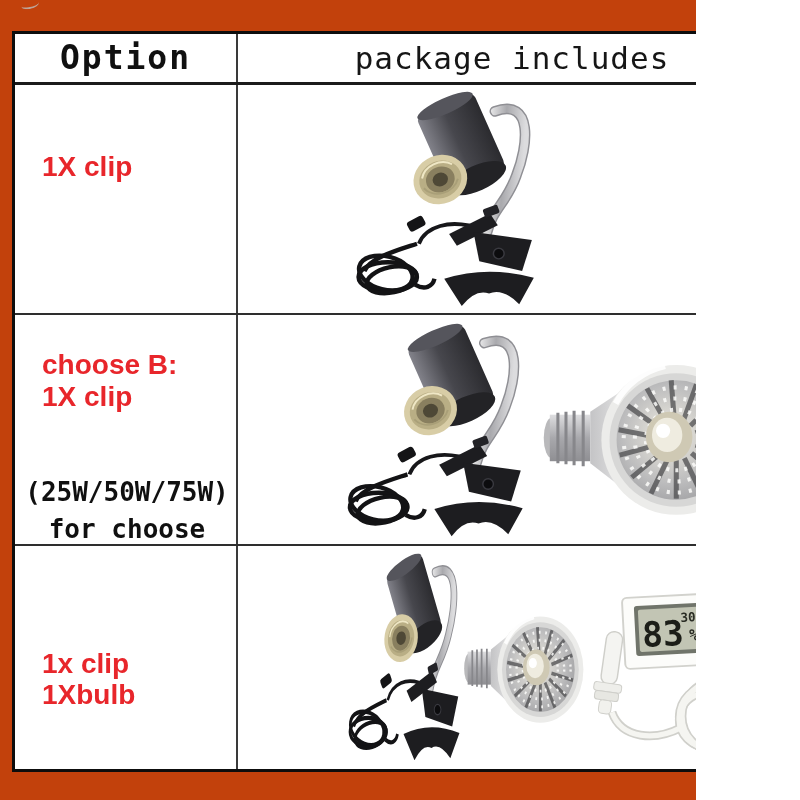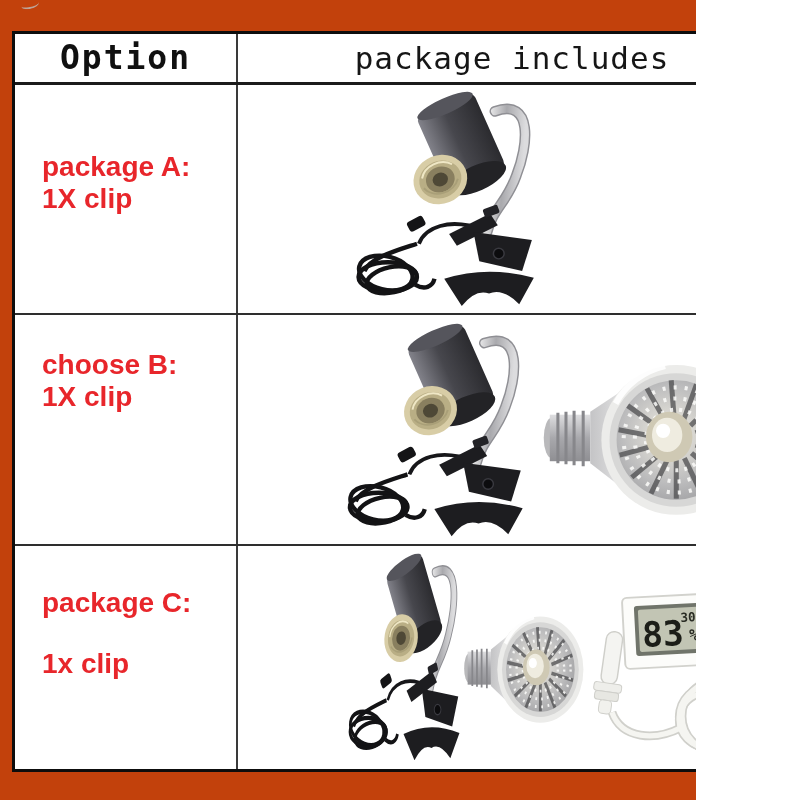--- a/index.html
+++ b/index.html
@@ -62,34 +62,35 @@
   <div id="tbl">
     <div class="vline"></div>
     <div class="hline hdr"></div>
     <div class="hline r1"></div>
     <div class="hline r2"></div>
 
     <div class="cell-hdr hdr-left">Option</div>
     <div class="cell-hdr hdr-right">package includes</div>
 
     <div class="redblock" style="top:117px">
-      <div>package A:</div>
       <div>1X clip</div>
     </div>
 
     <div class="redblock" style="top:315px">
       <div>choose B:</div>
       <div>1X clip</div>
     </div>
-
-    <div class="redblock" style="top:553px">
-      <div>package C:</div>
-    </div>
+    <div class="noteblock" style="top:440px">
+      <div>(25W/50W/75W)</div>
+      <div>for choose</div>
+    </div>
+
     <div class="redblock" style="top:614px;line-height:31px">
       <div>1x clip</div>
+      <div>1Xbulb</div>
     </div>
 
     <svg class="photo" style="left:312px;top:52px" width="252" height="224" viewBox="0 0 250 230" aria-label="black E27 clip-on lamp holder with flexible gooseneck and coiled cord">
       <path d="M168 26 C208 12 202 62 190 92 C180 120 166 126 160 150" stroke="#8f8f94" stroke-width="11" fill="none" stroke-linecap="round"></path>
       <path d="M168 26 C208 12 202 62 190 92 C180 120 166 126 160 150" stroke="url(#lg-neck)" stroke-width="8" fill="none" stroke-linecap="round"></path>
       <g transform="rotate(-24 132 62)">
         <rect x="103" y="16" width="64" height="84" rx="7" fill="url(#lg-head)"></rect>
         <ellipse cx="135" cy="18" rx="31" ry="8" fill="#55555c"></ellipse>
         <ellipse cx="135" cy="99" rx="32" ry="13" fill="#232326"></ellipse>
       </g>

